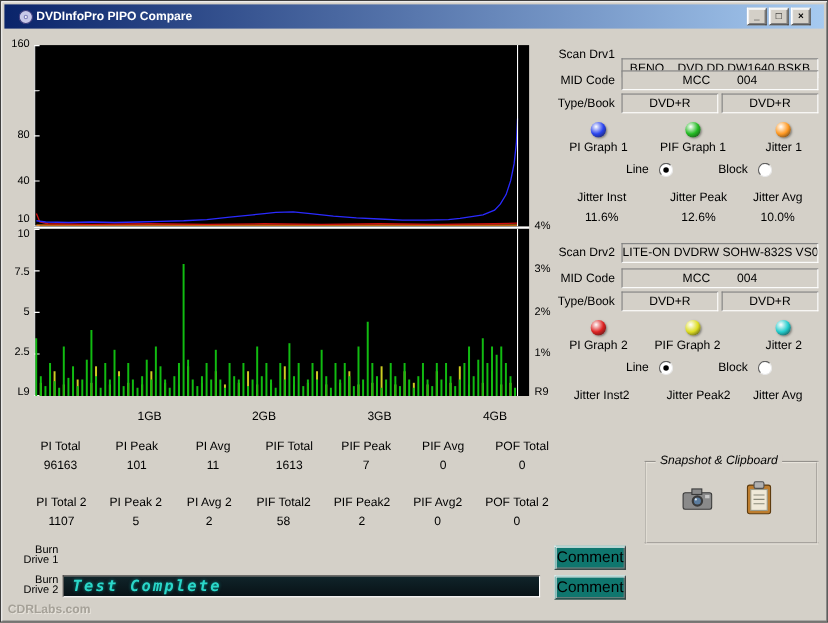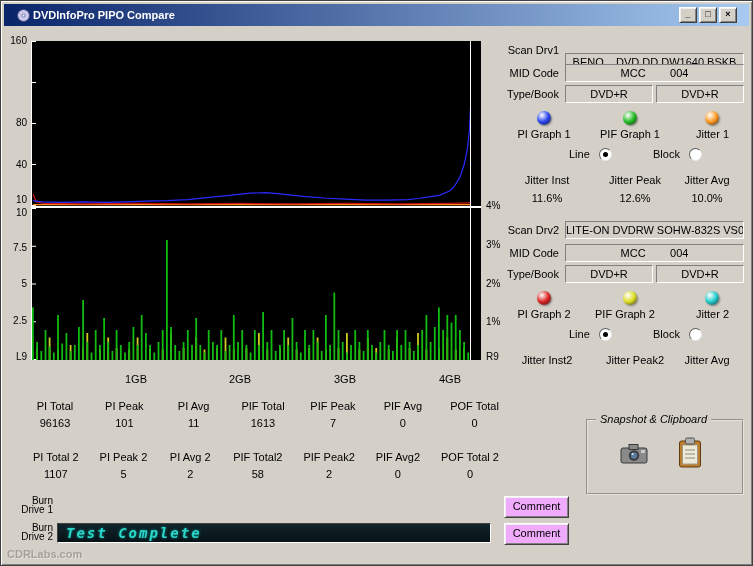--- a/index.html
+++ b/index.html
@@ -18,21 +18,21 @@
   .lbl{position:absolute;font-size:11px;color:#000;white-space:nowrap;}
   .lbl.r{text-align:right;}
   .valuebox{position:absolute;height:16px;border:1px solid;border-color:#808080 #ffffff #ffffff #808080;background:#d4d0c8;font-size:11px;text-align:center;line-height:16px;white-space:pre;overflow:hidden;color:#000;}
   .led{position:absolute;width:14px;height:14px;border-radius:50%;box-shadow:1px 1px 2px rgba(0,0,0,.4);cursor:pointer;}
   .radio{position:absolute;width:11px;height:11px;border-radius:50%;background:#fff;border:1px solid;border-color:#606060 #e8e8e8 #e8e8e8 #606060;cursor:pointer;}
   .radio.checked::after{content:'';position:absolute;left:3px;top:3px;width:5px;height:5px;border-radius:50%;background:#000;}
   .stats-row{position:absolute;left:22px;width:466px;display:flex;justify-content:space-between;margin-left:10px;}
   .stat-cell{text-align:center;font-size:11px;min-width:44px;}
   .stat-cell .sv{margin-top:5px;}
   .lcd{position:absolute;height:18px;border:1px solid;border-color:#404040 #ffffff #ffffff #404040;background:linear-gradient(#10242a,#081216);color:#2bd7c9;font-family:"DejaVu Sans Mono",monospace;font-weight:bold;font-style:italic;font-size:14px;line-height:18px;letter-spacing:2px;padding-left:8px;text-shadow:0 0 3px rgba(0,230,215,.55);overflow:hidden;white-space:nowrap;}
-  .btn{position:absolute;height:20px;background:#f0abfc;border:1px solid;border-color:#ffffff #404040 #404040 #ffffff;box-shadow:inset 1px 1px 0 #efefef, inset -1px -1px 0 #808080;font-size:11px;text-align:center;line-height:18px;cursor:pointer;color:#000;}
+  .btn{position:absolute;height:20px;background:#0f766e;border:1px solid;border-color:#ffffff #404040 #404040 #ffffff;box-shadow:inset 1px 1px 0 #efefef, inset -1px -1px 0 #808080;font-size:14px;text-align:center;line-height:18px;cursor:pointer;color:#000;}
   .groupbox{position:absolute;border:2px groove #e8e4dc;}
   .groupbox .gb-title{position:absolute;top:-8px;left:8px;background:#d4d0c8;padding:0 4px;font-size:11px;white-space:nowrap;font-style:italic;}
   .icon-btn{position:absolute;cursor:pointer;}
   .watermark{position:absolute;left:6px;top:547px;font-size:11px;font-weight:bold;color:#a5a198;text-shadow:1px 1px 0 #e6e2da;}
 </style>
 </head>
 <body>
 
 <div class="window">
 

